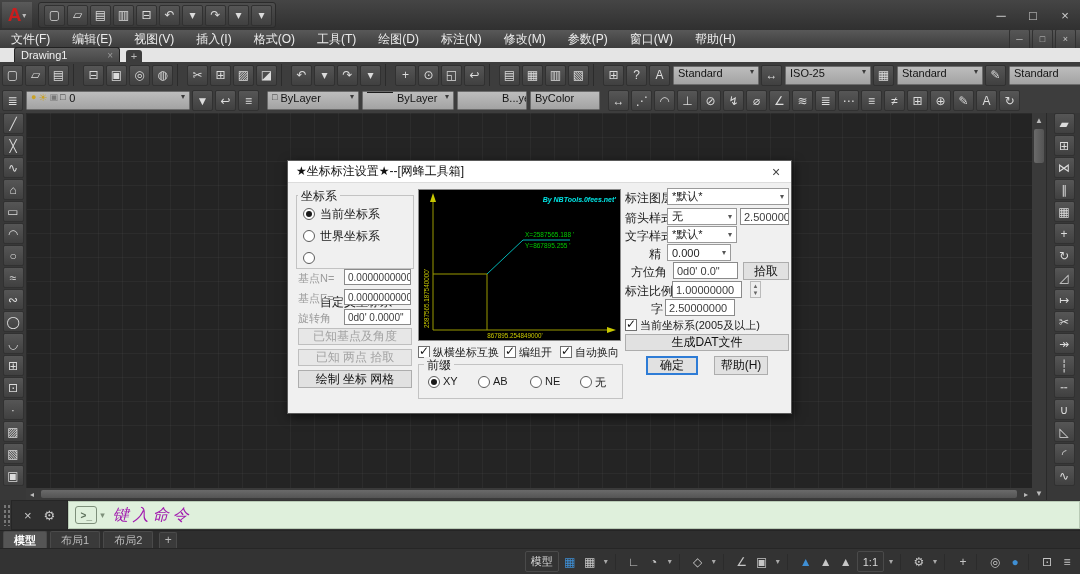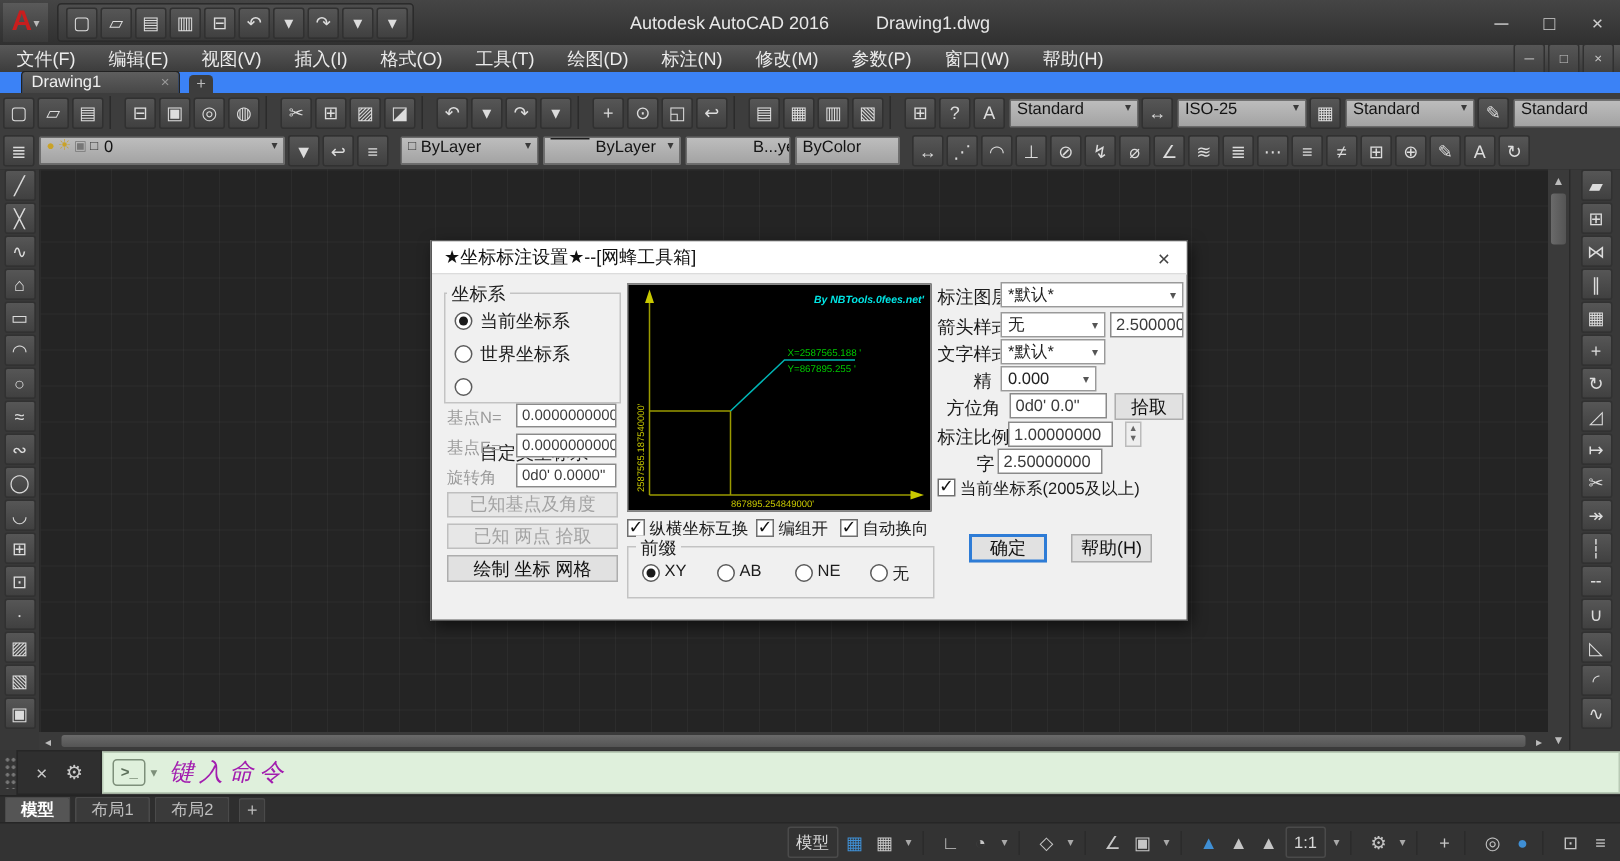--- a/index.html
+++ b/index.html
@@ -17,21 +17,21 @@
   .title .doc{margin-left:28px;}
   .wctl{margin-left:auto;display:flex;}
   .wctl .tbtn{background:none;border:none;width:30px;font-size:13px;color:#cfcfcf;}
   
   #menubar{position:absolute;left:0;top:30px;width:1080px;height:18px;
     background:linear-gradient(#585858,#3c3c3c);display:flex;align-items:center;border-bottom:1px solid #2a2a2a;}
   .mitem{padding:0 11px;color:#ececec;font-size:12px;line-height:18px;}
   .docctl{margin-left:auto;display:flex;align-items:center;padding-right:4px;}
   .docctl span{color:#c5c5c5;font-size:9px;padding:0 4px;}
   
-  #filetabs{position:absolute;left:0;top:48px;width:1080px;height:14px;background:#3b82f6;display:flex;align-items:flex-end;}
+  #filetabs{position:absolute;left:0;top:48px;width:1080px;height:14px;background:#e5e5e5;display:flex;align-items:flex-end;}
   .ftab{margin-left:14px;height:14px;min-width:92px;background:linear-gradient(#5e5e5e,#474747);
     border:1px solid #222;border-bottom:none;border-radius:3px 3px 0 0;display:flex;align-items:center;
     padding:0 6px;color:#f0f0f0;font-size:11px;}
   .ftab .ftx{margin-left:auto;color:#9a9a9a;font-size:10px;padding-left:10px;}
   .fplus{width:16px;height:12px;margin-left:6px;background:#3d3d3d;border-radius:3px 3px 0 0;
     color:#bbb;display:flex;align-items:center;justify-content:center;font-size:11px;}
   
   #tb1{position:absolute;left:0;top:62px;width:1080px;height:26px;background:#3d3d3d;
     border-bottom:1px solid #2c2c2c;display:flex;align-items:center;overflow:hidden;}
   #tb2{position:absolute;left:0;top:88px;width:1080px;height:25px;background:#3d3d3d;
@@ -134,24 +134,20 @@
         <span class="tbtn">▱</span>
         <span class="tbtn">▤</span>
         <span class="tbtn">▥</span>
         <span class="tbtn">⊟</span>
         <span class="tbtn">↶</span>
         <span class="tbtn dd">▾</span>
         <span class="tbtn">↷</span>
         <span class="tbtn dd">▾</span>
         <span class="tbtn">▾</span>
       </div>
-    <div class="title">
-      <span>Autodesk AutoCAD 2016</span>
-      <span class="doc">Drawing1.dwg</span>
-    </div>
     <div class="wctl">
         <span class="tbtn">─</span>
         <span class="tbtn">□</span>
         <span class="tbtn">×</span>
       </div>
   </div>
 
   <div id="menubar">
     <span class="mitem">文件(F)</span>
     <span class="mitem">编辑(E)</span>
@@ -433,20 +429,21 @@
     <span class="dlab" style="left:337px;top:122px;">标注比例</span>
     <div class="dinp" style="left:384px;top:120px;width:70px;height:17px;font-size:11px;">1.00000000</div>
     <div class="spin" style="left:462px;top:120px;">
         <span>▲</span>
         <span>▼</span>
       </div>
     <span class="dlab" style="left:363px;top:140px;">字</span>
     <div class="dinp" style="left:377px;top:138px;width:70px;height:17px;font-size:11px;">2.50000000</div>
     <span class="cb on" style="left:337px;top:158px;"></span>
     <span class="dlab sm" style="left:352px;top:157px;">当前坐标系(2005及以上)</span>
+    <div class="dbtn" style="left:337px;top:173px;width:164px;height:17px;">生成DAT文件</div>
     <div class="dbtn def" style="left:358px;top:195px;width:52px;height:19px;">确定</div>
     <div class="dbtn" style="left:426px;top:195px;width:54px;height:19px;">帮助(H)</div>
   </div>
 
   <div id="cmdrow">
     <div class="cmddots"></div>
     <div class="cmdbox">
       <span>×</span>
       <span>⚙</span>
     </div>

